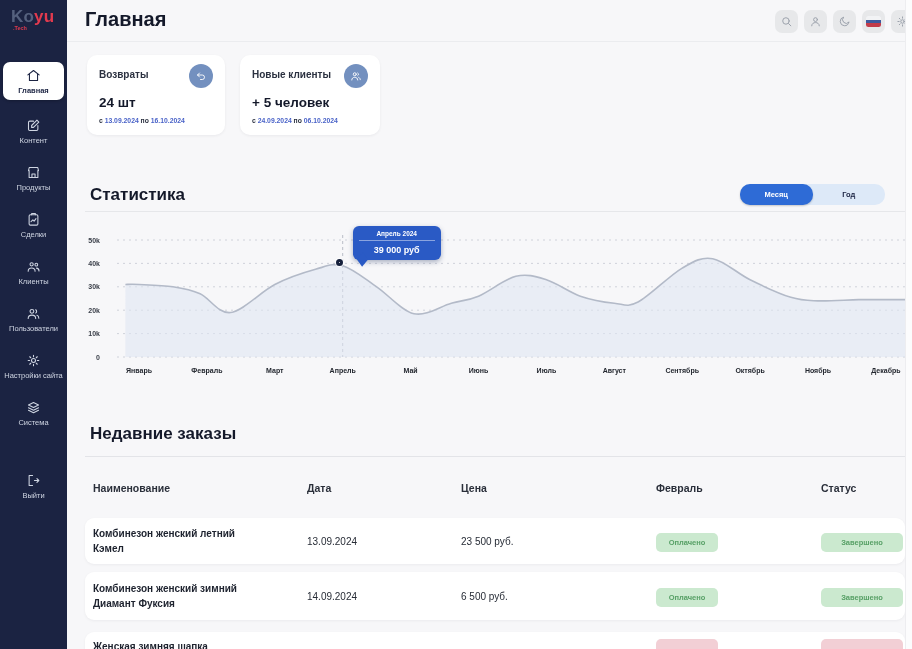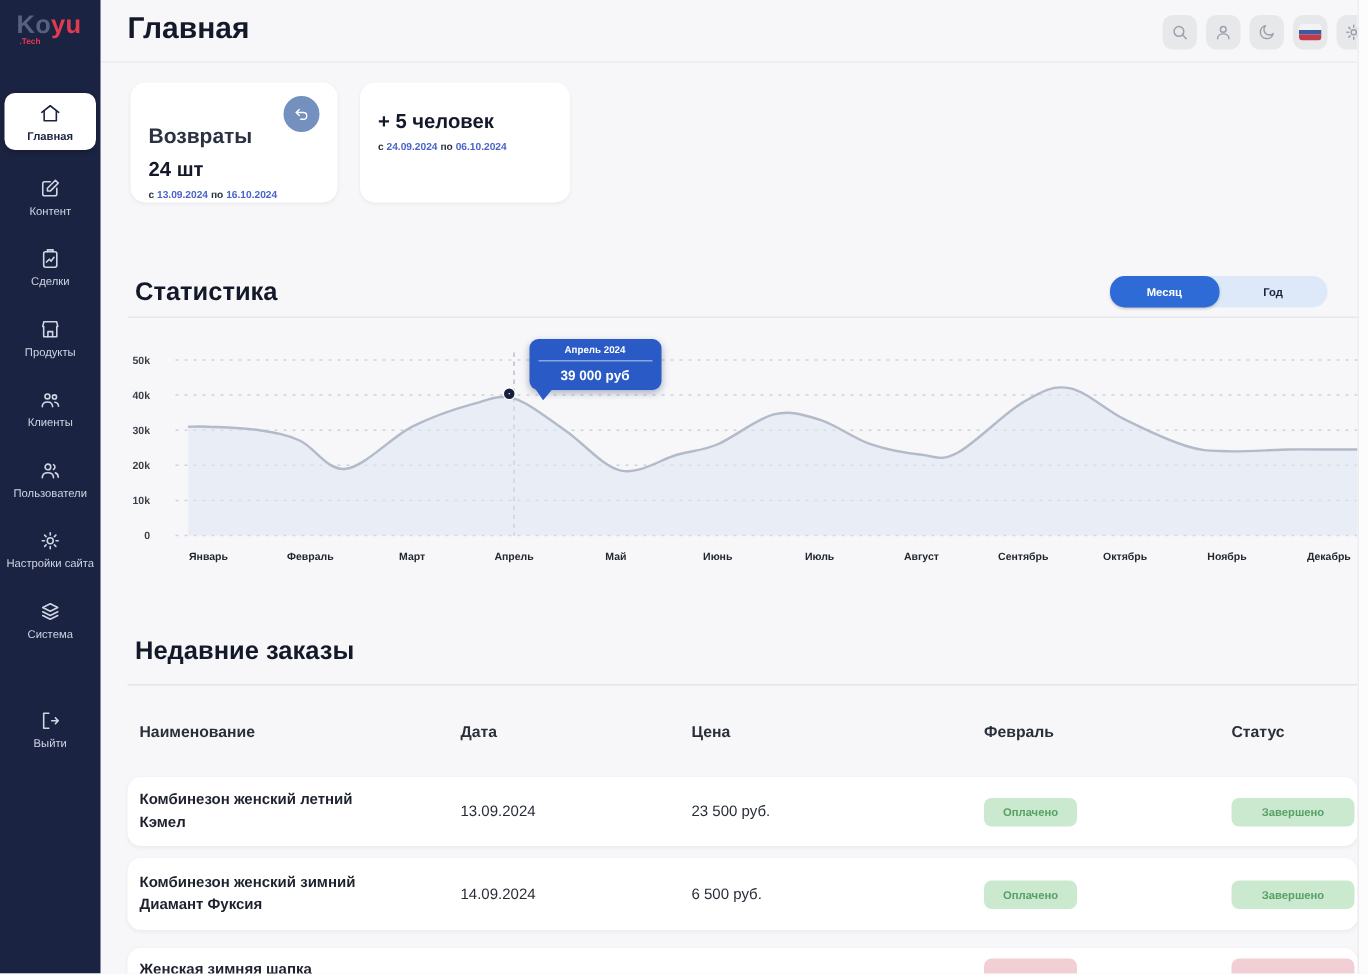--- a/index.html
+++ b/index.html
@@ -29,21 +29,21 @@
   .icon-btn { width:23px; height:23px; background:#e7e8ea; border-radius:7px; display:flex; align-items:center; justify-content:center; cursor:pointer; }
   .icon-btn svg { width:13px; height:13px; stroke:#9aa0ab; fill:none; stroke-width:1.8; stroke-linecap:round; stroke-linejoin:round; }
   .flag { width:15px; height:11px; border-radius:2.5px; overflow:hidden; display:flex; flex-direction:column; }
   .flag i { flex:1; display:block; }
   .flag .f-w{background:#f2f3f5;} .flag .f-b{background:#3d5a9e;} .flag .f-r{background:#c23b4a;}
 
   
   .card { position:absolute; top:55px; height:80px; background:#fff; border-radius:10px; box-shadow:0 1px 3px rgba(20,25,40,.06); padding:11px 12px; }
   .card1 { left:20px; width:138px; } .card2 { left:173px; width:140px; } .card3 { left:328px; width:140px; }
   .card-head { display:flex; justify-content:space-between; align-items:flex-start; }
-  .card-title { font-size:14px; font-weight:600; color:#2b3140; margin-top:16px; }
+  .card-title { font-size:10px; font-weight:600; color:#2b3140; margin-top:3px; }
   .card-ico { width:24px; height:24px; border-radius:50%; background:#7390bf; display:flex; align-items:center; justify-content:center; margin-top:-2px; }
   .card-ico svg { width:12px; height:12px; stroke:#fff; fill:none; stroke-width:1.8; stroke-linecap:round; stroke-linejoin:round; }
   .card-value { font-size:13.5px; font-weight:800; color:#14192a; margin-top:7px; }
   .card-period { font-size:6.8px; font-weight:700; color:#2b3140; margin-top:7px; }
   .card-period .d { color:#4a63c8; }
   .card-sub { font-size:7.5px; font-weight:700; color:#20252f; margin-top:6px; }
   .progress-track { margin-top:5px; height:4px; border-radius:2px; background:#c7cad1; overflow:hidden; }
   .progress-fill { height:100%; background:#2e5fd6; border-radius:2px; }
 
   
@@ -98,33 +98,33 @@
   </div>
   <div class="nav-item">
     <svg viewBox="0 0 24 24">
         <path d="M12 5H6a2 2 0 0 0-2 2v11a2 2 0 0 0 2 2h11a2 2 0 0 0 2-2v-6"></path>
         <path d="M17.5 3.5l3 3L12 15H9v-3z"></path>
       </svg>
     <span class="nav-label">Контент</span>
   </div>
   <div class="nav-item">
     <svg viewBox="0 0 24 24">
+        <path d="M4 9l1.2-5h13.6L20 9"></path>
+        <path d="M5 9v11h14V9"></path>
+        <path d="M9.5 20v-5.5h5V20"></path>
+      </svg>
+    <span class="nav-label">Продукты</span>
+  </div>
+  <div class="nav-item">
+    <svg viewBox="0 0 24 24">
         <rect x="5" y="4.5" width="14" height="16.5" rx="2"></rect>
         <path d="M9 4.5V2.5h6v2"></path>
         <path d="M8 15.5l3-3 2 2 3-4"></path>
       </svg>
     <span class="nav-label">Сделки</span>
-  </div>
-  <div class="nav-item">
-    <svg viewBox="0 0 24 24">
-        <path d="M4 9l1.2-5h13.6L20 9"></path>
-        <path d="M5 9v11h14V9"></path>
-        <path d="M9.5 20v-5.5h5V20"></path>
-      </svg>
-    <span class="nav-label">Продукты</span>
   </div>
   <div class="nav-item">
     <svg viewBox="0 0 24 24">
         <circle cx="9" cy="8.5" r="2.6"></circle>
         <path d="M3.5 19.5c0-3.4 2.6-5.1 5.5-5.1s5.5 1.7 5.5 5.1"></path>
         <circle cx="16.5" cy="9" r="2.2"></circle>
         <path d="M16.8 14.6c2.4.2 4 1.9 4 4.4"></path>
       </svg>
     <span class="nav-label">Клиенты</span>
   </div>
@@ -211,20 +211,31 @@
       </span>
     </div>
     <div class="card-value">24 шт</div>
     <div class="card-period">
       <span>с</span> <span class="d">13.09.2024</span>
       <span>по</span> <span class="d">16.10.2024</span>
     </div>
   </div>
 
   <div class="card card2">
+    <div class="card-head">
+      <span class="card-title">Новые клиенты</span>
+      <span class="card-ico">
+        <svg viewBox="0 0 24 24">
+            <circle cx="9.5" cy="8.5" r="3"></circle>
+            <path d="M3.5 20c0-3.6 2.8-5.4 6-5.4s6 1.8 6 5.4"></path>
+            <path d="M15.5 6a3 3 0 0 1 0 5.2"></path>
+            <path d="M17.5 14.8c2 .7 3 2.4 3 4.6"></path>
+          </svg>
+      </span>
+    </div>
     <div class="card-value">+ 5 человек</div>
     <div class="card-period">
       <span>с</span> <span class="d">24.09.2024</span>
       <span>по</span> <span class="d">06.10.2024</span>
     </div>
   </div>
 
 
   <h2 class="section-title stats-title">Статистика</h2>
   <div class="toggle">

